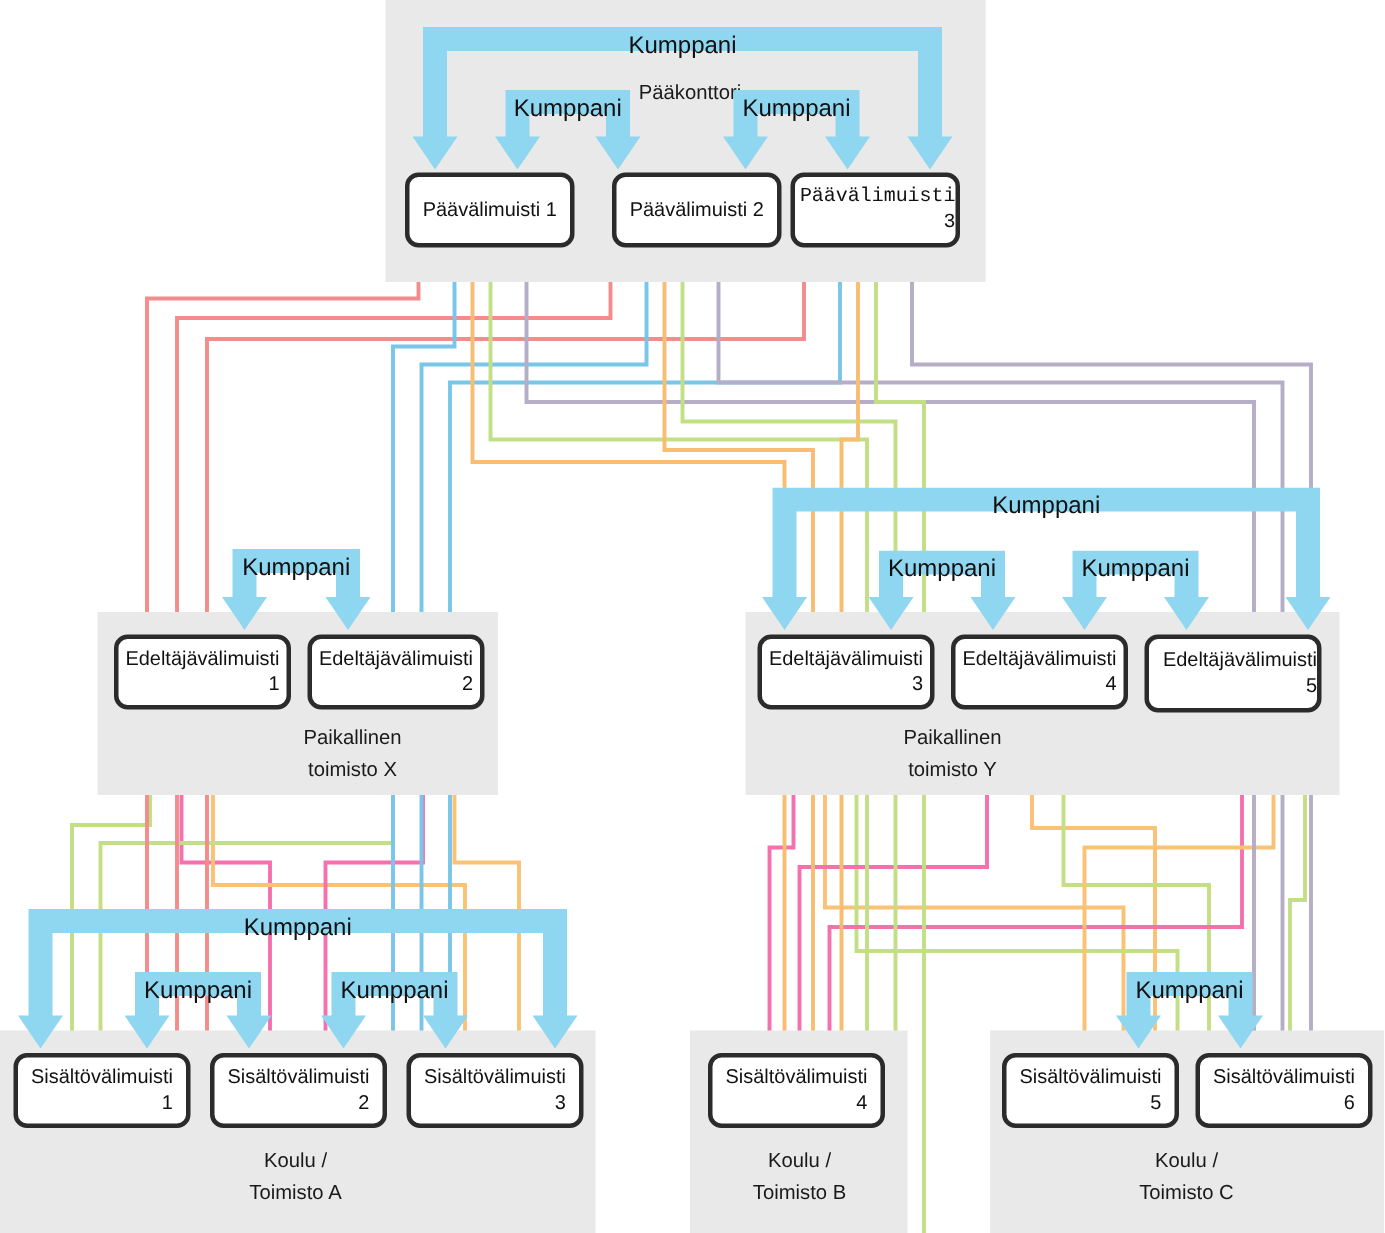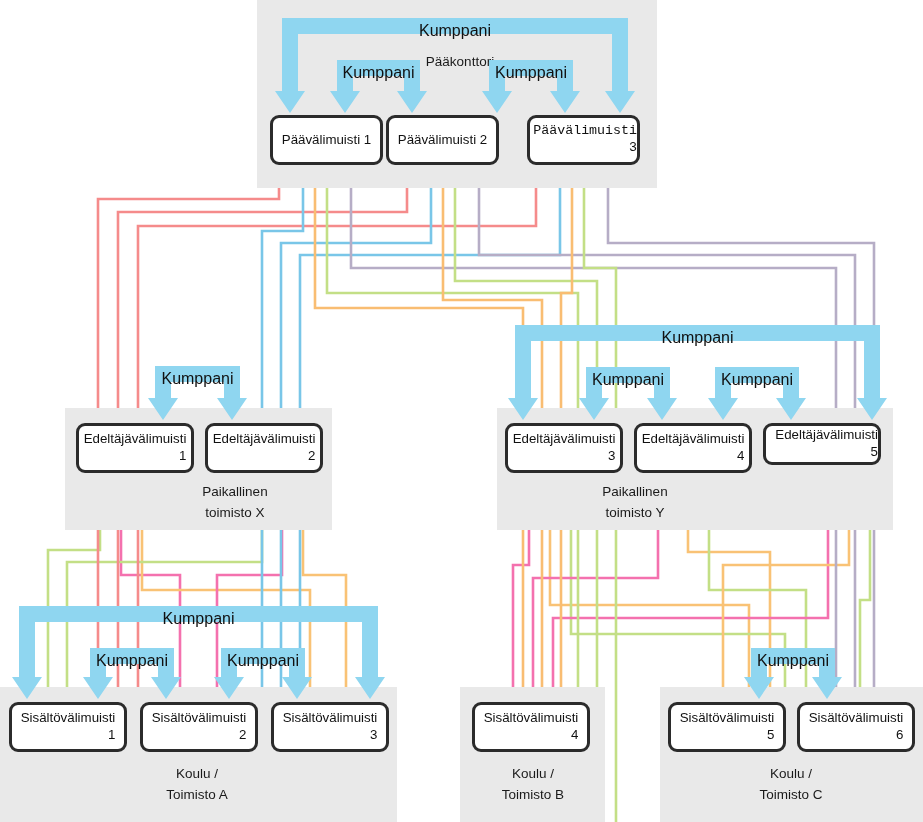--- a/index.html
+++ b/index.html
@@ -227,21 +227,21 @@
         <svg width="98" height="51" viewBox="0 0 98 51">
           <path d="M 7 0 H 91 V 29 H 98 L 83 51 L 68 29 H 75 V 16 H 23 V 29 H 30 L 15 51 L 0 29 H 7 Z" fill="#8fd6f0"></path>
         </svg>
       </div>
       <div class="klabel" style="left: 733px; top: 652px; width: 120px;">Kumppani</div>
     </div>
   <div id="nodes">
       <div class="node" style="left: 270px; top: 115px; width: 113px; height: 50px; border-color: rgb(43, 43, 43);">
         <span style="white-space: pre-line;">Päävälimuisti 1</span>
       </div>
-      <div class="node" style="left: 386px; top: 115px; width: 113px; height: 50px; border-color: rgb(43, 43, 43);">
+      <div class="node" style="left: 408px; top: 115px; width: 113px; height: 50px; border-color: rgb(43, 43, 43);">
         <span style="white-space: pre-line;">Päävälimuisti 2</span>
       </div>
       <div class="node" style="left: 527px; top: 115px; width: 113px; height: 50px; border-color: rgb(43, 43, 43);">
         <span style="white-space: pre-line; font-family: Liberation Mono, monospace;">Päävälimuisti 3</span>
       </div>
       <div class="node" style="left: 76px; top: 423px; width: 118px; height: 50px; border-color: rgb(43, 43, 43);">
         <span style="white-space: pre-line;">Edeltäjävälimuisti
 1</span>
       </div>
       <div class="node" style="left: 205px; top: 423px; width: 118px; height: 50px; border-color: rgb(43, 43, 43);">
@@ -249,21 +249,21 @@
 2</span>
       </div>
       <div class="node" style="left: 505px; top: 423px; width: 118px; height: 50px; border-color: rgb(43, 43, 43);">
         <span style="white-space: pre-line;">Edeltäjävälimuisti
 3</span>
       </div>
       <div class="node" style="left: 634px; top: 423px; width: 118px; height: 50px; border-color: rgb(43, 43, 43);">
         <span style="white-space: pre-line;">Edeltäjävälimuisti
 4</span>
       </div>
-      <div class="node" style="left: 763px; top: 423px; width: 118px; height: 42px; border-color: rgb(43, 43, 43);">
+      <div class="node" style="left: 763px; top: 423px; width: 118px; height: 52px; border-color: rgb(43, 43, 43);">
         <span style="white-space: pre-line;">Edeltäjävälimuisti 5</span>
       </div>
       <div class="node" style="left: 9px; top: 702px; width: 118px; height: 50px; border-color: rgb(43, 43, 43);">
         <span style="white-space: pre-line;">Sisältövälimuisti
 1</span>
       </div>
       <div class="node" style="left: 140px; top: 702px; width: 118px; height: 50px; border-color: rgb(43, 43, 43);">
         <span style="white-space: pre-line;">Sisältövälimuisti
 2</span>
       </div>

